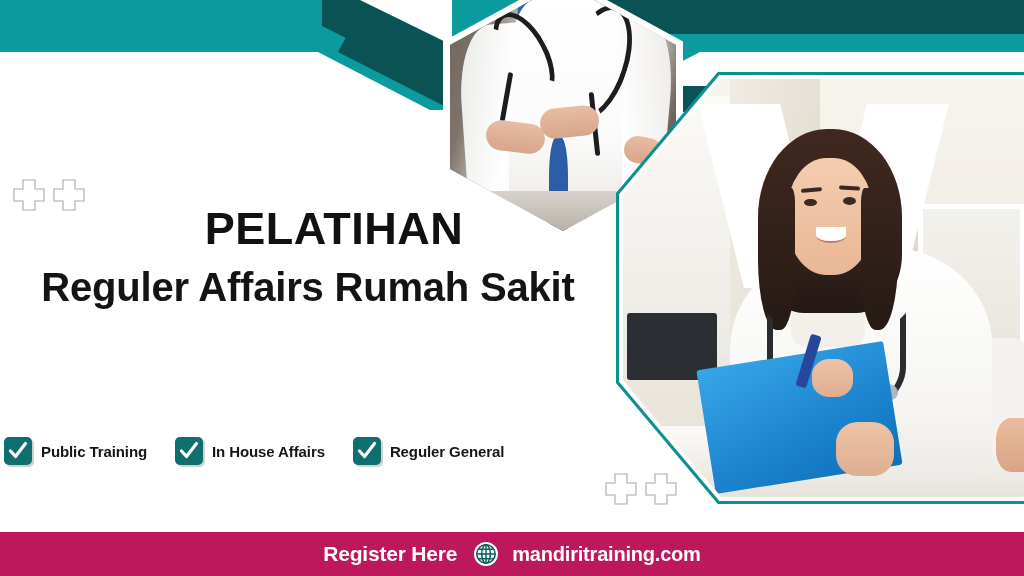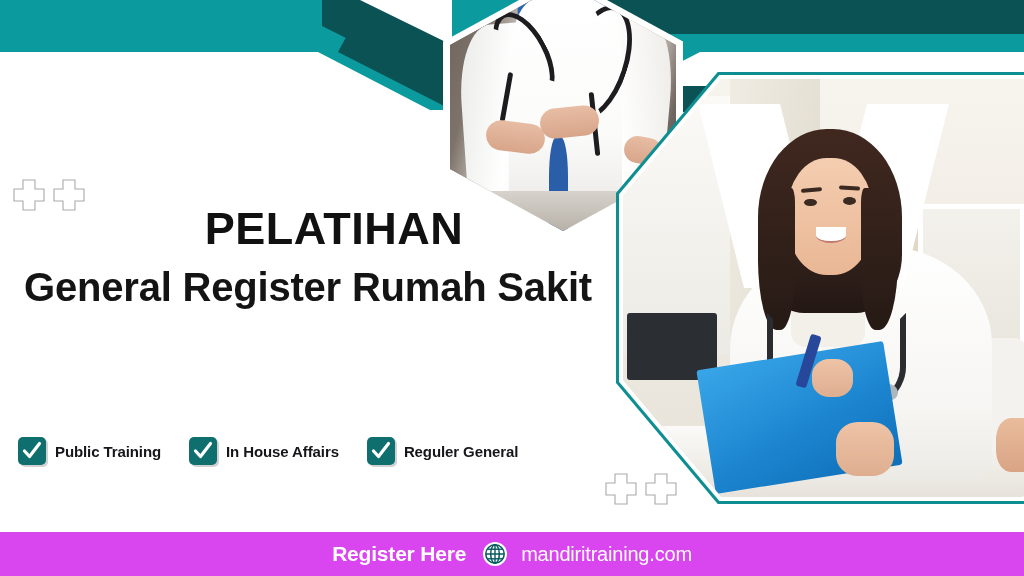--- a/index.html
+++ b/index.html
@@ -287,21 +287,21 @@
     font-size: 40px;
     font-weight: 700;
     color: #141414;
     line-height: 1.1;
     letter-spacing: -0.2px;
   }
 
   
   .checks {
     position: absolute;
-    left: 18px; top: 437px;
+    left: 4px; top: 437px;
     display: flex;
     align-items: center;
     gap: 28px;
   }
   .check-item { display: flex; align-items: center; gap: 9px; }
   .check-box {
     position: relative;
     width: 28px; height: 28px;
     background: #0e6f6e;
     border-radius: 5px;
@@ -319,38 +319,38 @@
 
   
   .xgroup { position: absolute; display: flex; gap: 6px; }
   .xgroup.g1 { left: 12px; top: 178px; }
   .xgroup.g2 { left: 604px; top: 472px; }
 
   
   .footer {
     position: absolute;
     left: 0; bottom: 0; width: 1024px; height: 44px;
-    background: #d946ef;
+    background: #be185d;
     display: flex;
     align-items: center;
     justify-content: center;
     gap: 16px;
   }
   .footer-cta {
     font-size: 21px;
     font-weight: 700;
     color: #ffffff;
     letter-spacing: -0.2px;
   }
   .footer-site {
     display: flex; align-items: center; gap: 13px;
   }
   .footer-url {
     font-size: 20px;
-    font-weight: 400;
+    font-weight: 700;
     color: #ffffff;
     letter-spacing: -0.2px;
   }
 </style>
 </head>
 <body>
 
 <div id="poster">
 
   <svg class="band" viewBox="0 0 1024 180">
@@ -428,21 +428,21 @@
   <div class="xgroup g1">
     <svg width="34" height="34" viewBox="0 0 34 34">
       <path d="M11,2 H23 V11 H32 V23 H23 V32 H11 V23 H2 V11 H11 Z" fill="none" stroke="#A9A9A9" stroke-width="1.1"></path>
     </svg>
     <svg width="34" height="34" viewBox="0 0 34 34">
       <path d="M11,2 H23 V11 H32 V23 H23 V32 H11 V23 H2 V11 H11 Z" fill="none" stroke="#A9A9A9" stroke-width="1.1"></path>
     </svg>
   </div>
 
   <div class="title-main">PELATIHAN</div>
-  <div class="title-sub">General Register Rumah Sakit</div>
+  <div class="title-sub">Reguler Affairs Rumah Sakit</div>
 
   <div class="checks">
 
     <div class="check-item">
       <span class="check-box">
         <svg width="20" height="20" viewBox="0 0 20 20">
           <path d="M2.5,10 L7.5,15.5 L17.5,2.5" fill="none" stroke="#ffffff" stroke-width="3.2" stroke-linecap="round" stroke-linejoin="round"></path>
         </svg>
       </span>
       <span class="check-label">Public Training</span>

